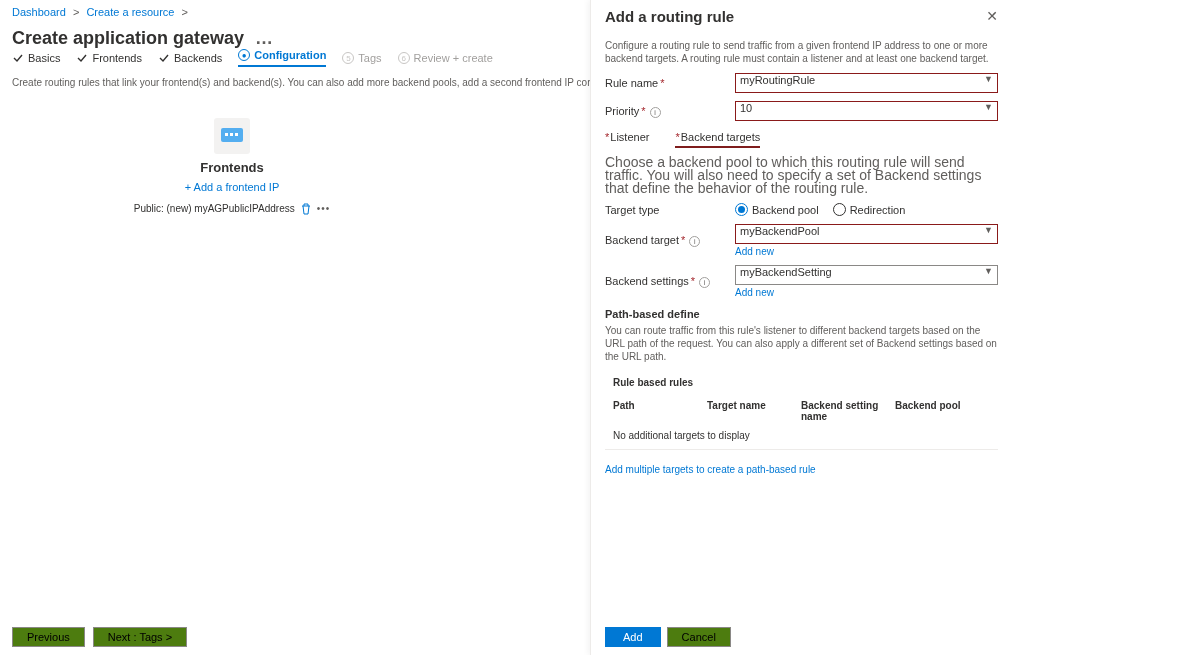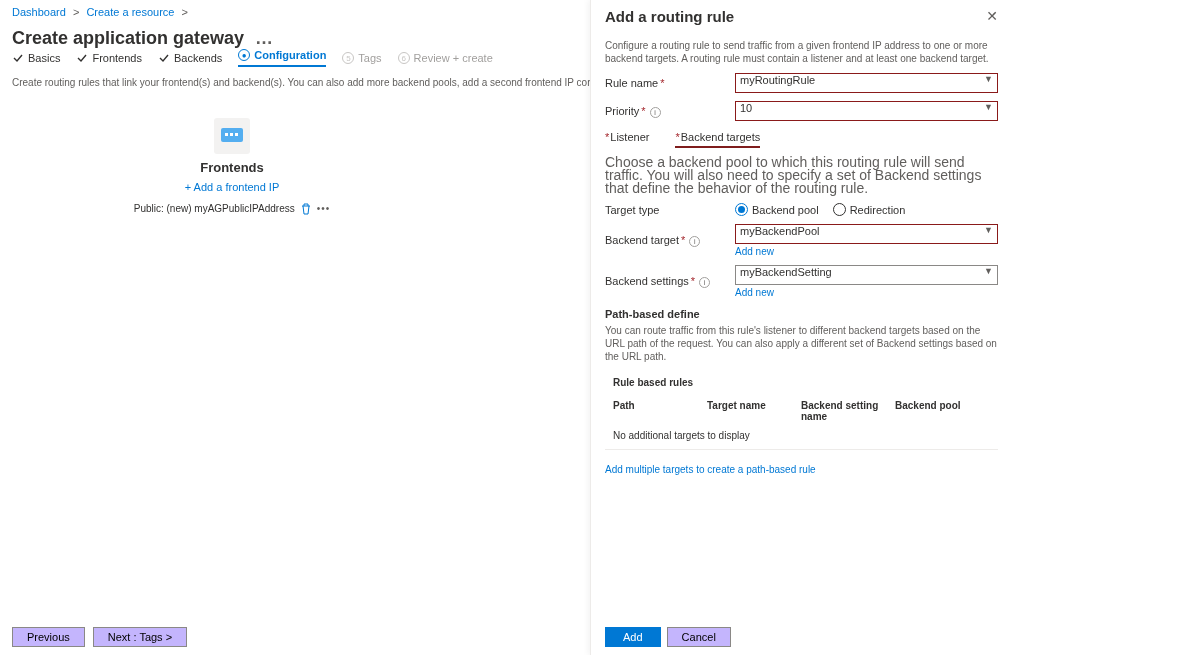--- a/index.html
+++ b/index.html
@@ -31,21 +31,21 @@
   .col-title{font-size:13px;font-weight:600;margin-top:6px;}
   .add-link{color:#0078d4;font-size:11px;margin-top:6px;cursor:pointer;}
   .ip-row{display:flex;gap:6px;font-size:10px;margin-top:10px;color:#323130;}
   .ip-row .del{color:#0078d4;cursor:pointer;}
   .ip-row .more{color:#605e5c;cursor:pointer;letter-spacing:1px;}
   .rule-card{width:70px;height:54px;border:1px solid #e1dfdd;border-radius:3px;display:flex;flex-direction:column;align-items:center;justify-content:center;margin-top:10px;cursor:pointer;}
   .rule-card .plus{color:#0078d4;font-size:22px;line-height:22px;}
   .rule-card .lbl{color:#0078d4;font-size:9px;text-align:center;line-height:11px;}
   
   .bottom-bar{position:absolute;left:0;right:430px;bottom:0;padding:8px 12px;display:flex;gap:8px;}
-  .btn-sec{background:#c4b5fd;border:1px solid #8a8886;padding:3px 14px;font-size:11px;cursor:pointer;}
+  .btn-sec{background:#4d7c0f;border:1px solid #8a8886;padding:3px 14px;font-size:11px;cursor:pointer;}
   
   .panel{position:absolute;top:0;right:0;bottom:0;width:422px;background:#fff;border-left:1px solid #edebe9;padding:8px 14px 0 14px;display:flex;flex-direction:column;box-shadow:-2px 0 6px rgba(0,0,0,0.05);}
   .panel-head{display:flex;justify-content:space-between;align-items:flex-start;}
   .panel-title{font-size:15px;font-weight:600;}
   .panel-close{font-size:14px;color:#605e5c;cursor:pointer;}
   .panel-desc{font-size:10px;color:#605e5c;margin-top:14px;line-height:13px;}
   .field{display:flex;align-items:center;margin-top:8px;}
   .flabel{width:130px;font-size:11px;color:#323130;}
   .flabel .req{color:#a4262c;margin-left:2px;}
   .info-ic{width:11px;height:11px;border:1px solid #a19f9d;border-radius:50%;display:inline-flex;align-items:center;justify-content:center;font-size:7px;color:#605e5c;margin-left:4px;}

